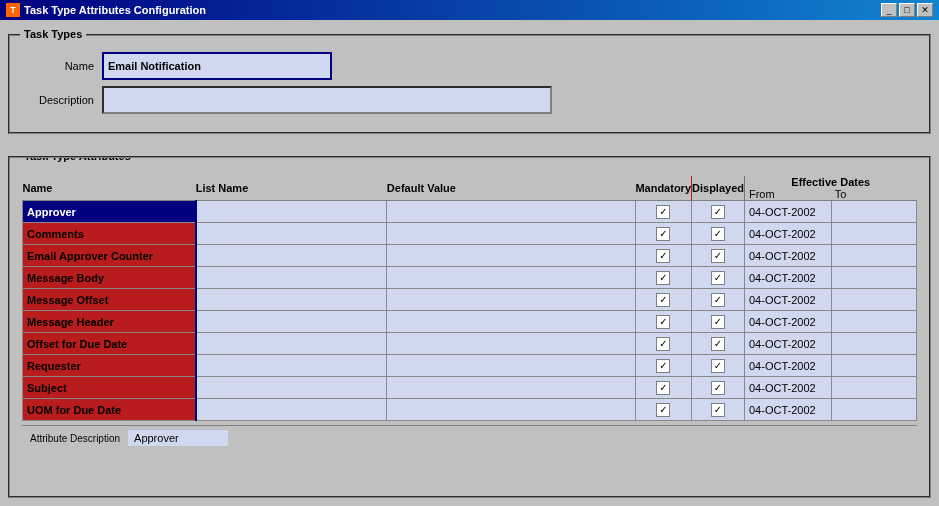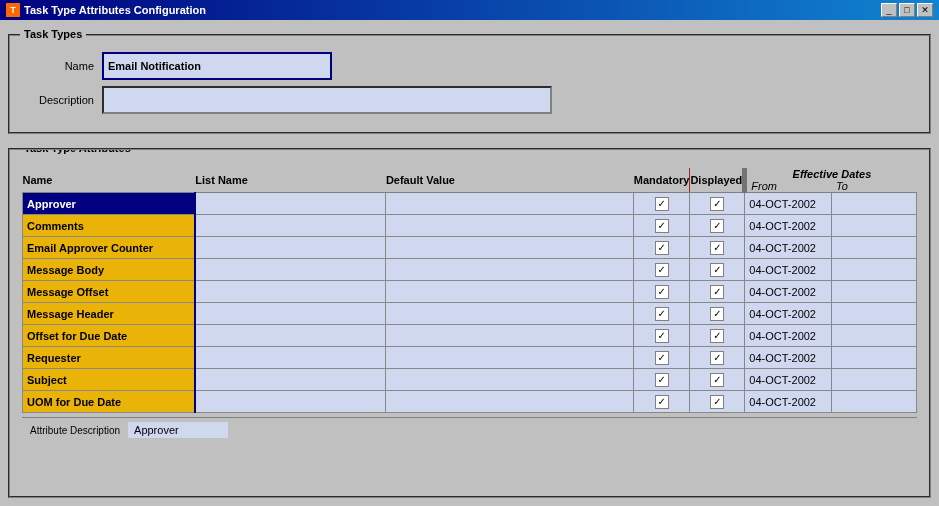--- a/index.html
+++ b/index.html
@@ -57,21 +57,21 @@
       justify-content: center;
       color: #000;
     }
 
     .main-content {
       background: #c0c0c0;
       padding: 8px;
       height: calc(506px - 20px);
       display: flex;
       flex-direction: column;
-      gap: 8px;
+      gap: 16px;
     }
 
     .group-box {
       border: 2px groove #808080;
       background: #c0c0c0;
       padding: 8px 12px 12px 12px;
       position: relative;
     }
     .group-box-title {
       position: absolute;
@@ -158,21 +158,21 @@
       border-bottom: 1px solid #808080;
     }
 
     .table-row td {
       padding: 1px 4px;
       height: 22px;
       border: 1px solid #888;
     }
 
     .row-name-cell {
-      background: #eab308;
+      background: #b91c1c;
       font-weight: bold;
       width: 180px;
       border-right: 2px solid #000080 !important;
     }
 
     .row-selected .row-name-cell {
       background: #000080;
       color: white;
     }
 
@@ -288,21 +288,21 @@
       <table>
         <thead>
           <tr class="header-group-row">
             <th class="col-header" style="width:180px;">Name</th>
             <th class="col-header" style="width:200px;">List Name</th>
             <th class="col-header" style="width:260px;">Default Value</th>
             <th class="col-header" style="width:55px; text-align:center;">Mandatory</th>
             <th class="displayed-header" style="width:40px; border-left:1px solid #b91c1c;">
               <div>Displayed</div>
             </th>
-            <th class="effective-dates-header" colspan="2" style="border-left:5px solid #737373;font-style:italic;">
+            <th class="effective-dates-header" colspan="2" style="border-left:1px solid #737373;">
               <div>Effective Dates</div>
               <div class="from-to-header" style="font-weight:normal; display:flex; gap:0;">
                 <span style="flex:1; text-align:left; padding-left:4px;">From</span>
                 <span style="flex:1; text-align:left; padding-left:4px;">To</span>
               </div>
             </th>
           </tr>
         </thead>
         <tbody id="attributes-tbody">
         <tr class="table-row row-selected">

